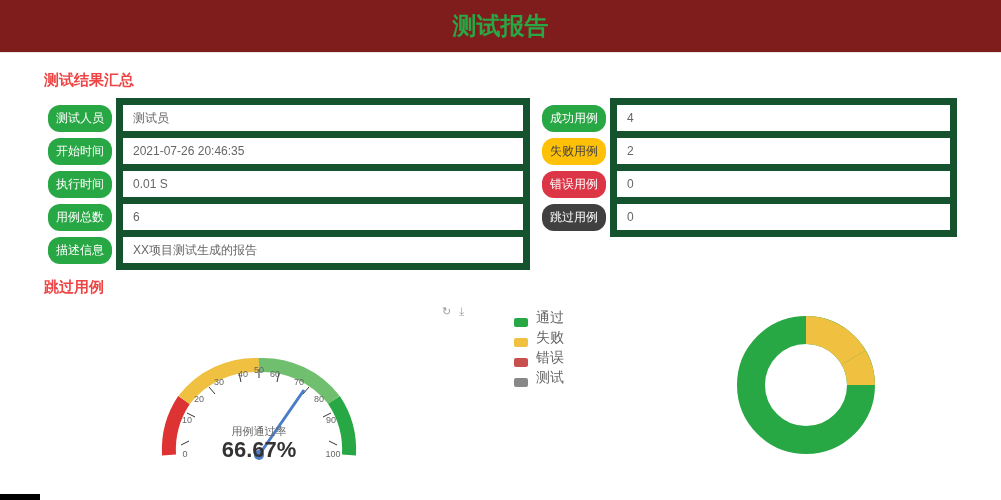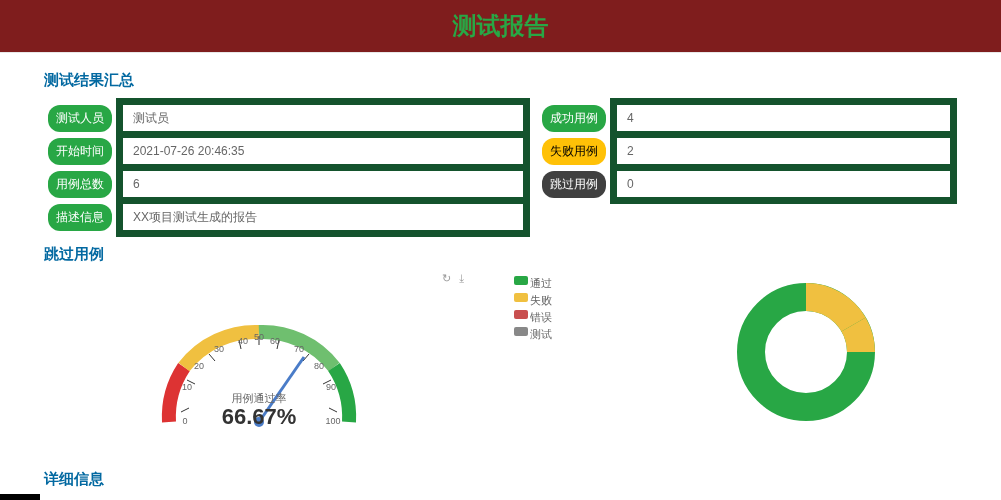--- a/index.html
+++ b/index.html
@@ -1,35 +1,35 @@
 <!DOCTYPE html>
 <html><head>
 <meta charset="utf-8">
 <style>
 *{margin:0;padding:0;box-sizing:border-box;font-family:-apple-system,"PingFang SC","Microsoft YaHei",sans-serif}
 body{background:#fff;font-size:13px;color:#333}
 .hdr{background:#7f1d1d;border-bottom:1px solid #e8e8e8;padding:10px 0;text-align:center}
 .title{color:#28a745;font-size:24px;font-weight:700}
 .wrap{padding:10px 44px}
-.sec-title{color:#0369a1;font-size:15px;font-weight:600;margin:8px 0}
+.sec-title{color:#ef4444;font-size:15px;font-weight:600;margin:8px 0}
 .row2{display:flex;gap:8px;align-items:flex-start}
 .left-box{flex:0 0 486px}
 .right-box{flex:1}
 .tbl{width:100%;border-collapse:collapse}
 .tbl td{border:7px solid #14532d;padding:0;height:26px;vertical-align:middle}
 .tbl td.lab{width:68px;padding:3px 4px;border:none}
 .tbl td.val{padding-left:10px;color:#666;font-size:12px}
 .tag{display:block;color:#fff;font-size:12px;text-align:center;padding:5px 8px;border-radius:12px;white-space:nowrap}
-.tag.g{background:#28a745}.tag.y{background:#ffc107;color:#000000}.tag.r{background:#dc3545}.tag.gray{background:#404040}
+.tag.g{background:#28a745}.tag.y{background:#ffc107;color:#404040}.tag.r{background:#dc3545}.tag.gray{background:#404040}
 .cnt-g{color:#28a745}.cnt-y{color:#ffc107}.cnt-r{color:#dc3545}.cnt-gray{color:#333}
 .charts{display:flex;align-items:flex-start;gap:40px;margin-top:4px}
 .gauge-wrap{flex:0 0 430px;position:relative}
 .tools{position:absolute;right:10px;top:0;display:flex;gap:8px;color:#999;font-size:11px}
 .legend{flex:0 0 100px;padding-top:4px}
-.lg-it{display:flex;align-items:flex-start;gap:2px;font-size:11px;color:#666;margin-bottom:2px}
+.lg-it{display:flex;align-items:flex-end;gap:8px;font-size:14px;color:#666;margin-bottom:2px}
 .lg-sw{width:14px;height:9px;border-radius:2px}
 .donut-wrap{flex:1;display:flex;justify-content:center;align-items:center}
 .bar-bot{position:fixed;left:0;bottom:0;width:40px;height:6px;background:#000}
 </style>
 </head>
 <body>
 
 <div class="hdr">
   <div class="title">测试报告</div>
 </div>
@@ -47,20 +47,26 @@
               <td class="val">测试员</td>
             </tr>
         <tr>
               <td class="lab">
                 <span class="tag g">开始时间</span>
               </td>
               <td class="val">2021-07-26 20:46:35</td>
             </tr>
         <tr>
               <td class="lab">
+                <span class="tag g">执行时间</span>
+              </td>
+              <td class="val">0.01 S</td>
+            </tr>
+        <tr>
+              <td class="lab">
                 <span class="tag g">用例总数</span>
               </td>
               <td class="val">6</td>
             </tr>
         <tr>
               <td class="lab">
                 <span class="tag g">描述信息</span>
               </td>
               <td class="val">XX项目测试生成的报告</td>
             </tr>
@@ -74,20 +80,26 @@
               <td class="lab">
                 <span class="tag g">成功用例</span>
               </td>
               <td class="val cnt-g">4</td>
             </tr>
         <tr>
               <td class="lab">
                 <span class="tag y">失败用例</span>
               </td>
               <td class="val cnt-y">2</td>
+            </tr>
+        <tr>
+              <td class="lab">
+                <span class="tag r">错误用例</span>
+              </td>
+              <td class="val cnt-r">0</td>
             </tr>
         <tr>
               <td class="lab">
                 <span class="tag gray">跳过用例</span>
               </td>
               <td class="val cnt-gray">0</td>
             </tr>
       </tbody>
         </table>
     </div>

